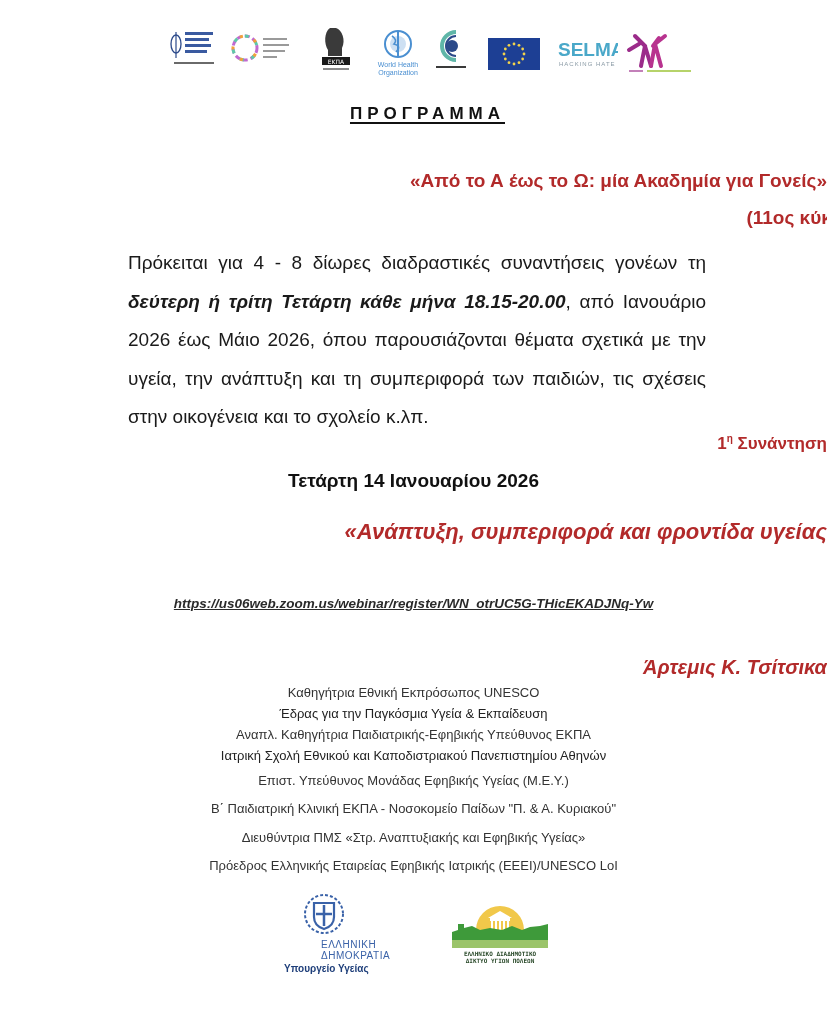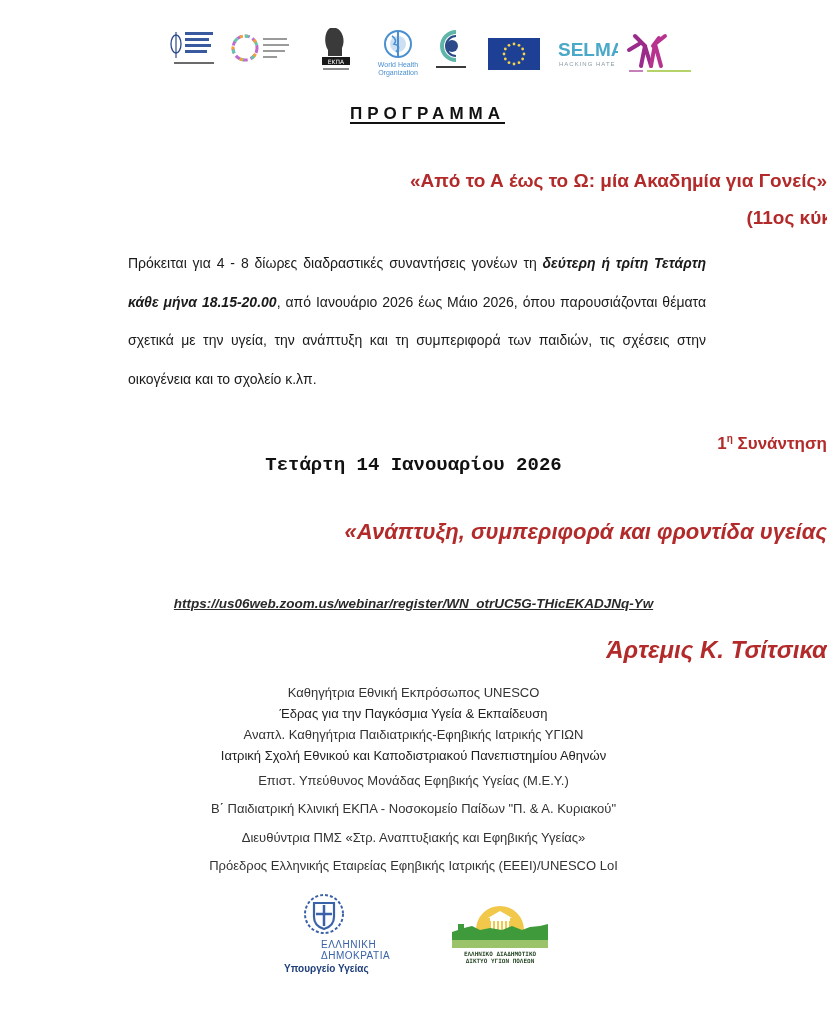--- a/index.html
+++ b/index.html
@@ -15,34 +15,34 @@
     top: 104px; font-size: 17px; font-weight: bold; letter-spacing: 5px;
     text-decoration: underline; text-underline-offset: 3px; text-decoration-thickness: 2px;
     color: #111;
     padding-left: 14px;
   }
   .red { color: #b22a2a; text-align: right; }
   .h-series { top: 170px; font-size: 19px; font-weight: bold; }
   .h-cycle { top: 207px; font-size: 19px; font-weight: bold; padding-left: 43px; }
   .intro {
     position: absolute; top: 244px; left: 128px; width: 578px;
-    font-size: 14px; line-height: 38.5px; text-align: justify; color: #1a1a1a;
+    font-size: 19px; line-height: 38.5px; text-align: justify; color: #1a1a1a;
   }
   .intro b { font-style: italic; font-weight: bold; }
   .meeting-no { top: 433px; font-size: 17px; font-weight: bold; }
   .meeting-no sup { font-size: 10px; }
-  .meeting-date { top: 454px; font-size: 19px; font-weight: bold; color: #111; font-family: Liberation Mono, monospace; }
+  .meeting-date { top: 470px; font-size: 19px; font-weight: bold; color: #111; }
   .talk-title {
     top: 516px; font-size: 22px; font-weight: bold; font-style: italic; line-height: 32px;
   }
   .link {
     top: 596px; font-size: 13.5px; font-weight: bold; font-style: italic;
     color: #2a2a2a; text-decoration: underline;
   }
-  .speaker-name { top: 636px; font-size: 24px; font-weight: bold; font-style: italic; }
+  .speaker-name { top: 656px; font-size: 20px; font-weight: bold; font-style: italic; }
   .cred { font-size: 13px; color: #333; }
   .c1 { top: 685px; }
   .c2 { top: 706px; color: #222; }
   .c3 { top: 727px; }
   .c4 { top: 748px; color: #222; }
   .c5 { top: 773px; }
   .c6 { top: 801px; }
   .c7 { top: 830px; }
   .c8 { top: 858px; }
   .footer-logo { position: absolute; }
@@ -154,21 +154,21 @@
 <div class="center meeting-no red"><span>1</span><sup>η</sup> <span>Συνάντηση</span></div>
 <div class="center meeting-date">Τετάρτη 14 Ιανουαρίου 2026</div>
 <div class="center talk-title red">
   <div>«Ανάπτυξη, συμπεριφορά και φροντίδα υγείας</div>
 </div>
 <div class="center link">https://us06web.zoom.us/webinar/register/WN_otrUC5G-THicEKADJNq-Yw</div>
 
 <div class="center speaker-name red">Άρτεμις Κ. Τσίτσικα</div>
 <div class="center cred c1">Καθηγήτρια Εθνική Εκπρόσωπος UNESCO</div>
 <div class="center cred c2">Έδρας για την Παγκόσμια Υγεία &amp; Εκπαίδευση</div>
-<div class="center cred c3">Αναπλ. Καθηγήτρια Παιδιατρικής-Εφηβικής Ιατρικής ΥΓΙΩΝ</div>
+<div class="center cred c3">Αναπλ. Καθηγήτρια Παιδιατρικής-Εφηβικής Υπεύθυνος ΕΚΠΑ</div>
 <div class="center cred c4">Ιατρική Σχολή Εθνικού και Καποδιστριακού Πανεπιστημίου Αθηνών</div>
 <div class="center cred c5">Επιστ. Υπεύθυνος Μονάδας Εφηβικής Υγείας (Μ.Ε.Υ.)</div>
 <div class="center cred c6">Β΄ Παιδιατρική Κλινική ΕΚΠΑ - Νοσοκομείο Παίδων "Π. &amp; Α. Κυριακού"</div>
 <div class="center cred c7">Διευθύντρια ΠΜΣ «Στρ. Αναπτυξιακής και Εφηβικής Υγείας»</div>
 <div class="center cred c8">Πρόεδρος Ελληνικής Εταιρείας Εφηβικής Ιατρικής (ΕΕΕΙ)/UNESCO LoI</div>
 
 <div class="footer-logo" style="left:284px; top:893px; width:140px; text-align:center;">
   <svg width="44" height="42" viewBox="0 0 44 42" style="display:block; margin:0 auto 0 18px;">
     <circle cx="22" cy="21" r="19" fill="none" stroke="#3a62a8" stroke-width="2" stroke-dasharray="3 2"></circle>
     <path d="M12 10 L 32 10 L 32 24 Q 32 33, 22 36 Q 12 33, 12 24 Z" fill="none" stroke="#3a62a8" stroke-width="2.2"></path>

